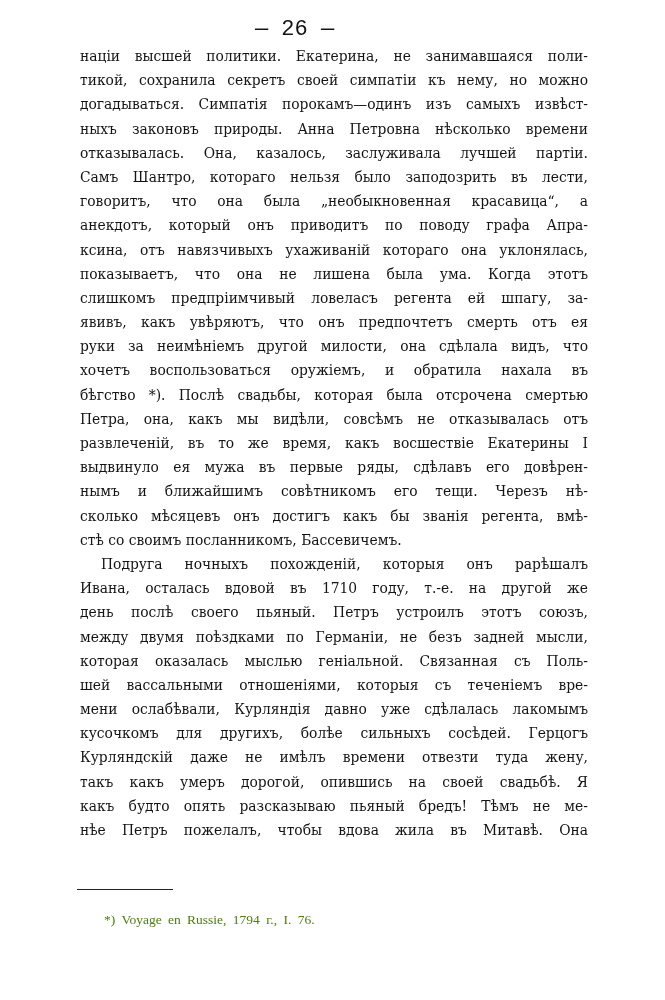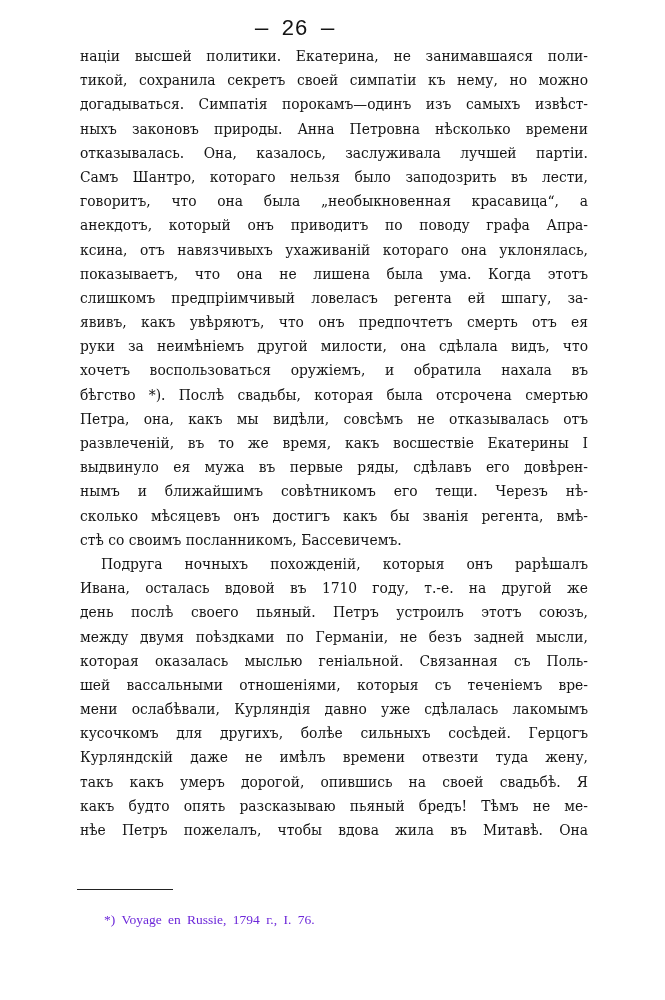--- a/index.html
+++ b/index.html
@@ -21,21 +21,21 @@
     transform-origin:left center;
   }
   .line.last { text-align-last:left; }
   .line.indent { padding-left:21px; }
   .rule {
     position:absolute; left:77px; top:889px; width:96px; height:0;
     border-top:1.6px solid #222;
   }
   .footnote {
     position:absolute; left:104px; top:912px;
-    font-family:"Liberation Serif", serif; font-size:13.5px; word-spacing:3px; color:#6d28d9;
+    font-family:"Liberation Serif", serif; font-size:13.5px; word-spacing:3px; color:#4d7c0f;
   }
 </style>
 </head>
 <body>
 
 <div>
   <div class="page-number">— 26 —</div>
   <div class="body-text" id="body-text">
       <div class="line">націи высшей политики. Екатерина, не занимавшаяся поли-</div>
       <div class="line">тикой, сохранила секретъ своей симпатіи къ нему, но можно</div>

